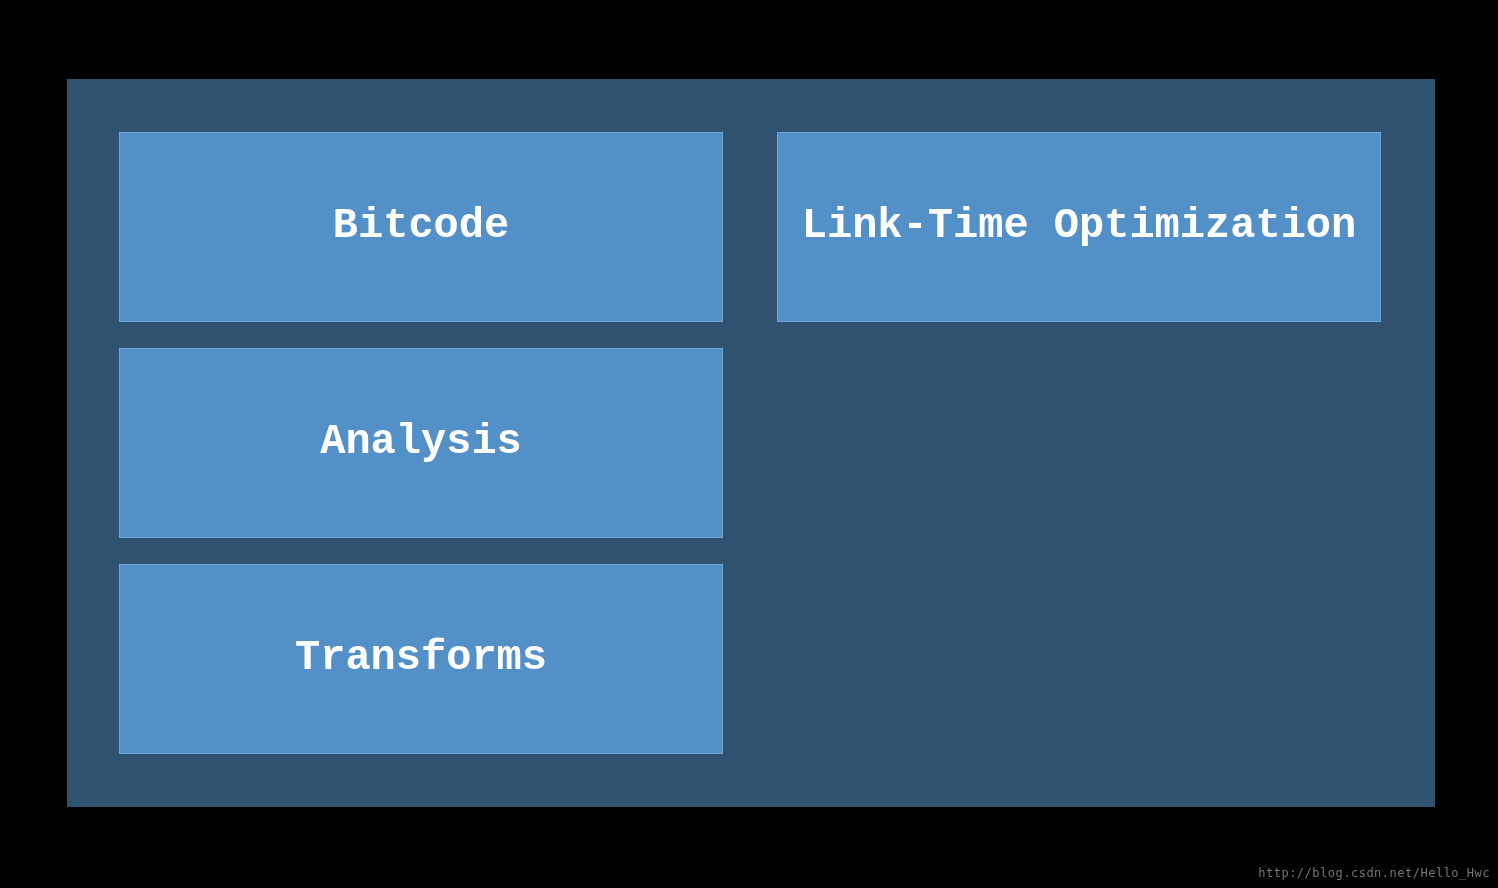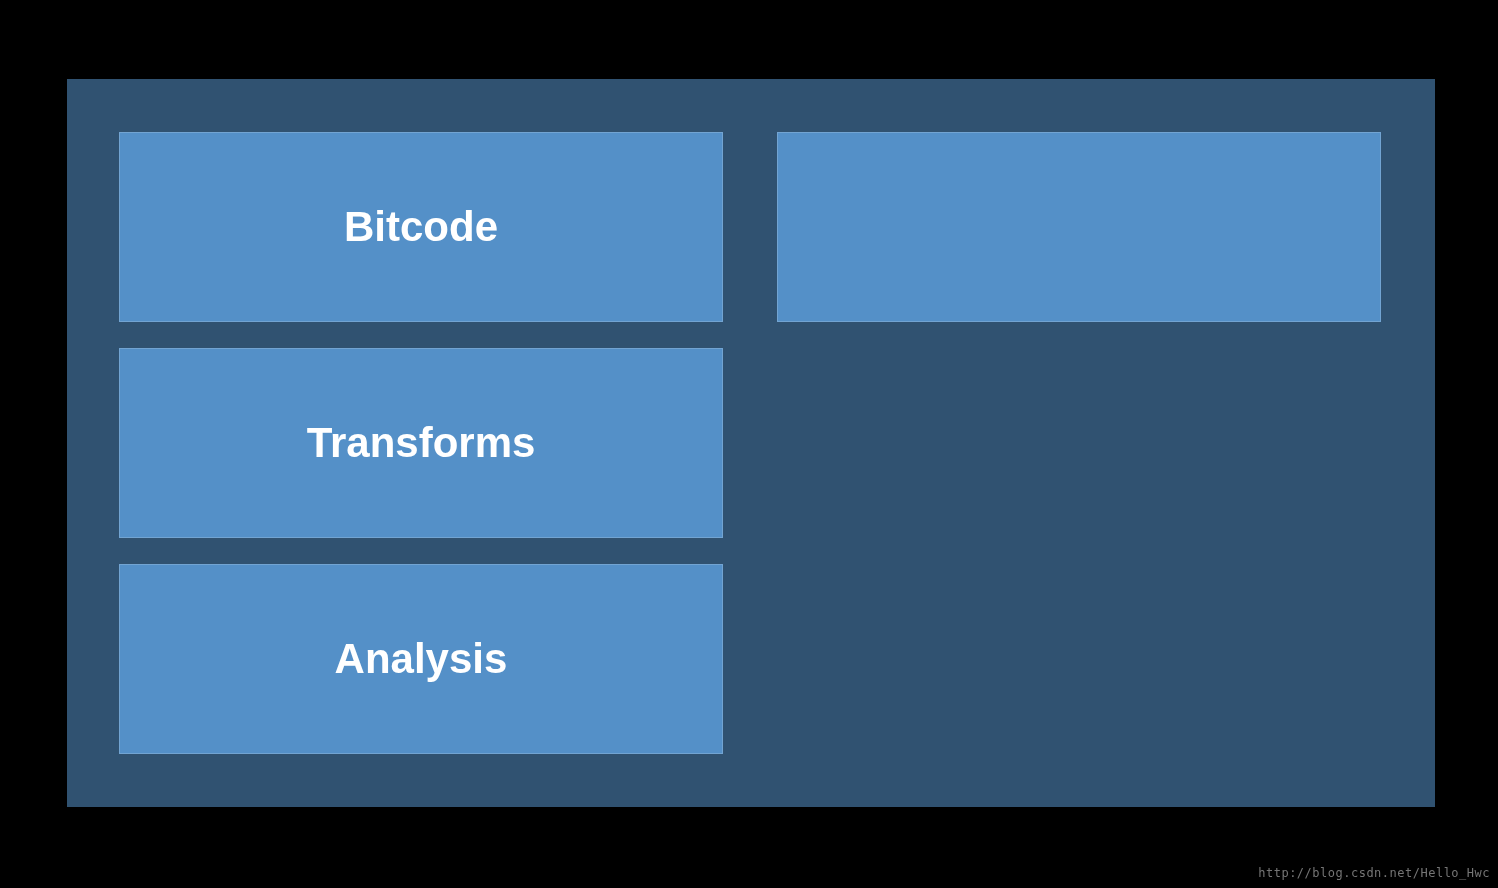--- a/index.html
+++ b/index.html
@@ -21,20 +21,21 @@
     position: absolute;
     left: 67px;
     top: 79px;
     width: 1368px;
     height: 728px;
     background: var(--panel-bg, #305271);
     box-sizing: border-box;
     padding: 53px 54px 52px 52px;
     display: flex;
     gap: 54px;
+    font-family: Liberation Mono, monospace;
   }
   .col {
     display: flex;
     flex-direction: column;
     gap: 26px;
     width: 604px;
   }
   .box {
     width: 604px;
     height: 190px;
@@ -68,28 +69,29 @@
 <body>
 
 <div class="stage">
   <div class="panel">
 
     <div class="col">
       <div class="box">
         <span class="label">Bitcode</span>
       </div>
       <div class="box">
-        <span class="label">Transforms</span>
+        <span class="label">Analysis</span>
       </div>
       <div class="box">
-        <span class="label">Analysis</span>
+        <span class="label">Transforms</span>
       </div>
     </div>
 
     <div class="col">
       <div class="box">
+        <span class="label">Link-Time Optimization</span>
       </div>
     </div>
 
   </div>
 
   <div class="watermark">http://blog.csdn.net/Hello_Hwc</div>
 </div>
 
 </body></html>

